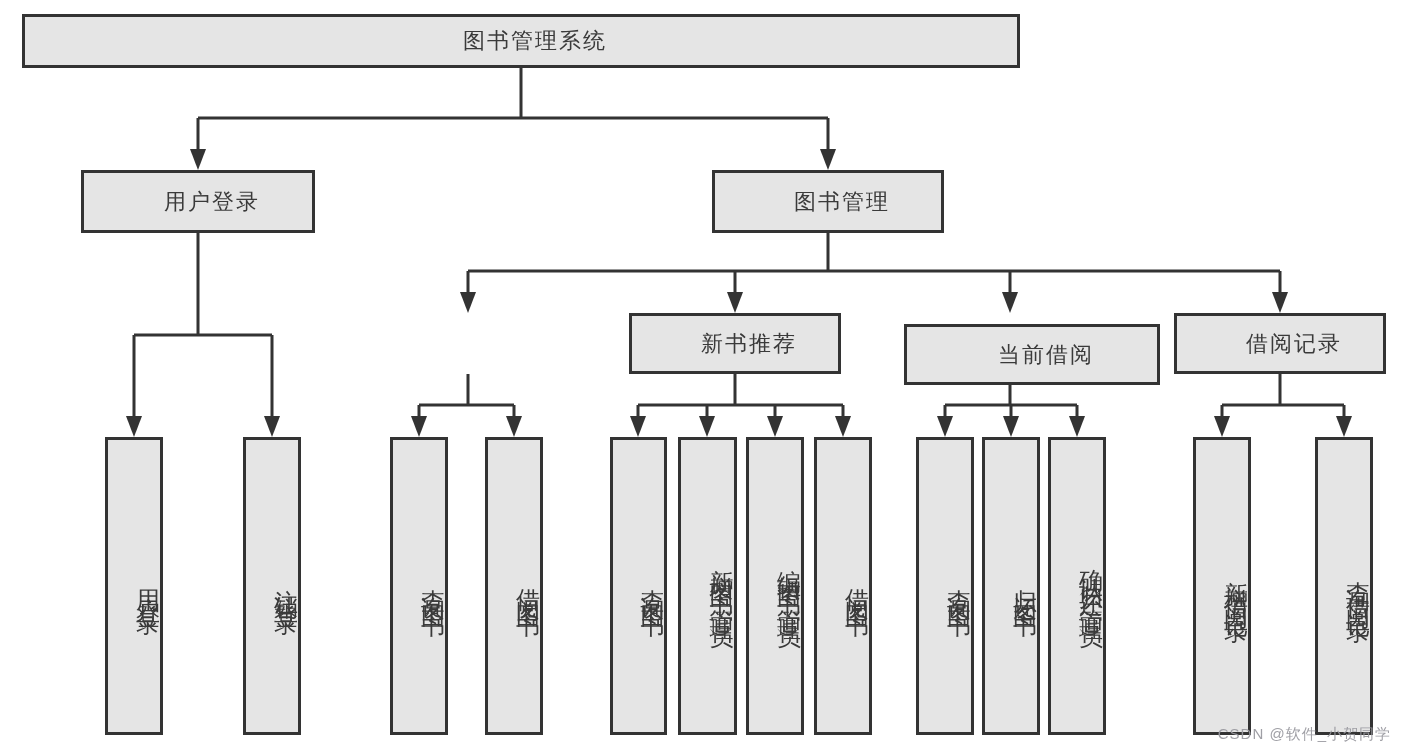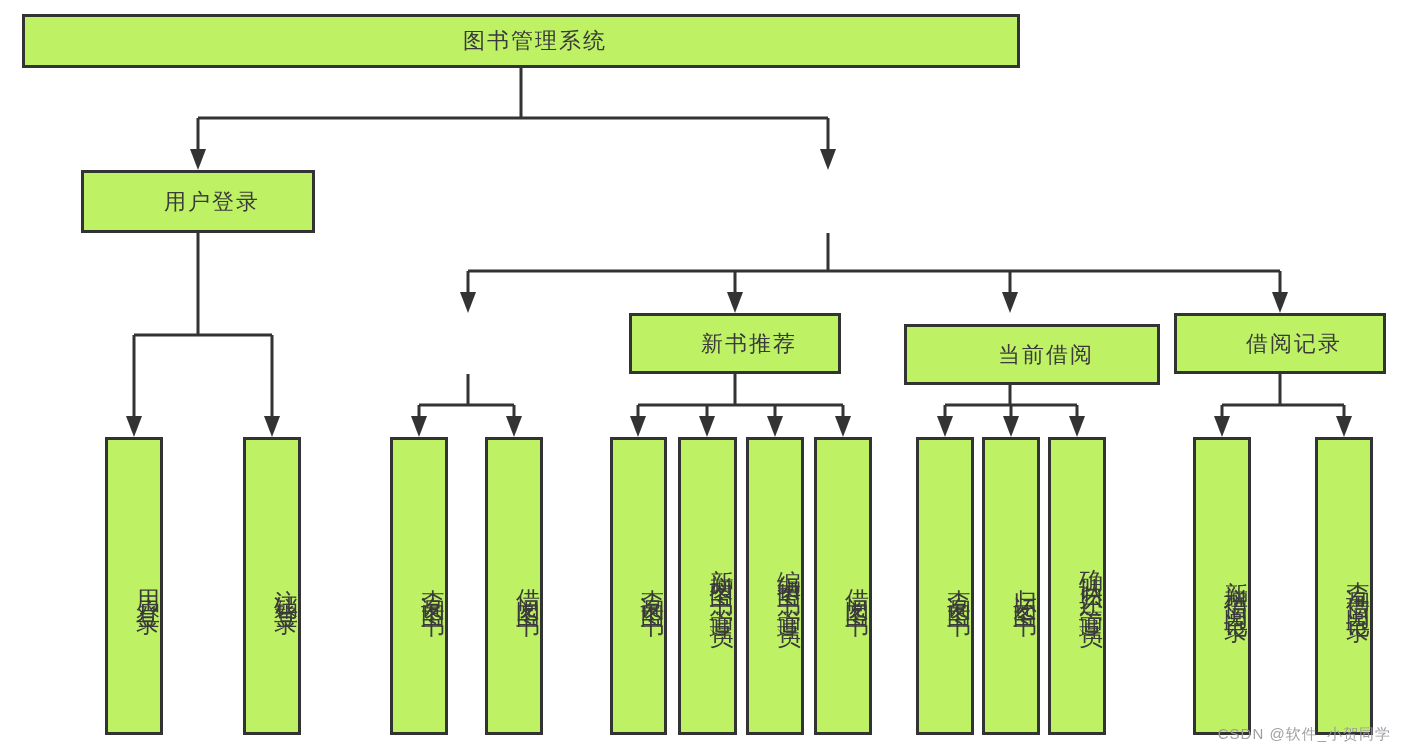--- a/index.html
+++ b/index.html
@@ -7,21 +7,21 @@
     position:relative;
     width:1405px;height:747px;
     background:#ffffff;
     overflow:hidden;
     font-family:"Liberation Sans","DejaVu Sans",sans-serif;
   }
   #connectors{position:absolute;left:0;top:0;width:1405px;height:747px;}
   .node{
     position:absolute;
     box-sizing:border-box;
-    background:#bef264;
+    background:#e5e5e5;
     border:3px solid #333333;
     color:#3a3a3a;
     display:flex;
     align-items:center;
     justify-content:center;
     text-align:center;
     padding-left:28px;
   }
   .h{font-size:22px;letter-spacing:2px;white-space:nowrap;}
   .v{
@@ -73,20 +73,21 @@
       <polygon points="1003,416 1019,416 1011,437"></polygon>
       <polygon points="1069,416 1085,416 1077,437"></polygon>
       <polygon points="1214,416 1230,416 1222,437"></polygon>
       <polygon points="1336,416 1352,416 1344,437"></polygon>
     </g>
   </svg>
 
   <div class="node h" style="left:22px;top:14px;width:998px;height:54px">图书管理系统</div>
 
   <div class="node h" style="left:81px;top:170px;width:234px;height:63px">用户登录</div>
+  <div class="node h" style="left:712px;top:170px;width:232px;height:63px">图书管理</div>
 
   <div class="node h" style="left:629px;top:313px;width:212px;height:61px">新书推荐</div>
   <div class="node h" style="left:904px;top:324px;width:256px;height:61px">当前借阅</div>
   <div class="node h" style="left:1174px;top:313px;width:212px;height:61px">借阅记录</div>
 
   <div class="node v" style="left:105px;top:437px;width:58px;height:298px">用户登录</div>
   <div class="node v" style="left:243px;top:437px;width:58px;height:298px">注销登录</div>
 
   <div class="node v" style="left:390px;top:437px;width:58px;height:298px">查询图书</div>
   <div class="node v" style="left:485px;top:437px;width:58px;height:298px">借阅图书</div>

